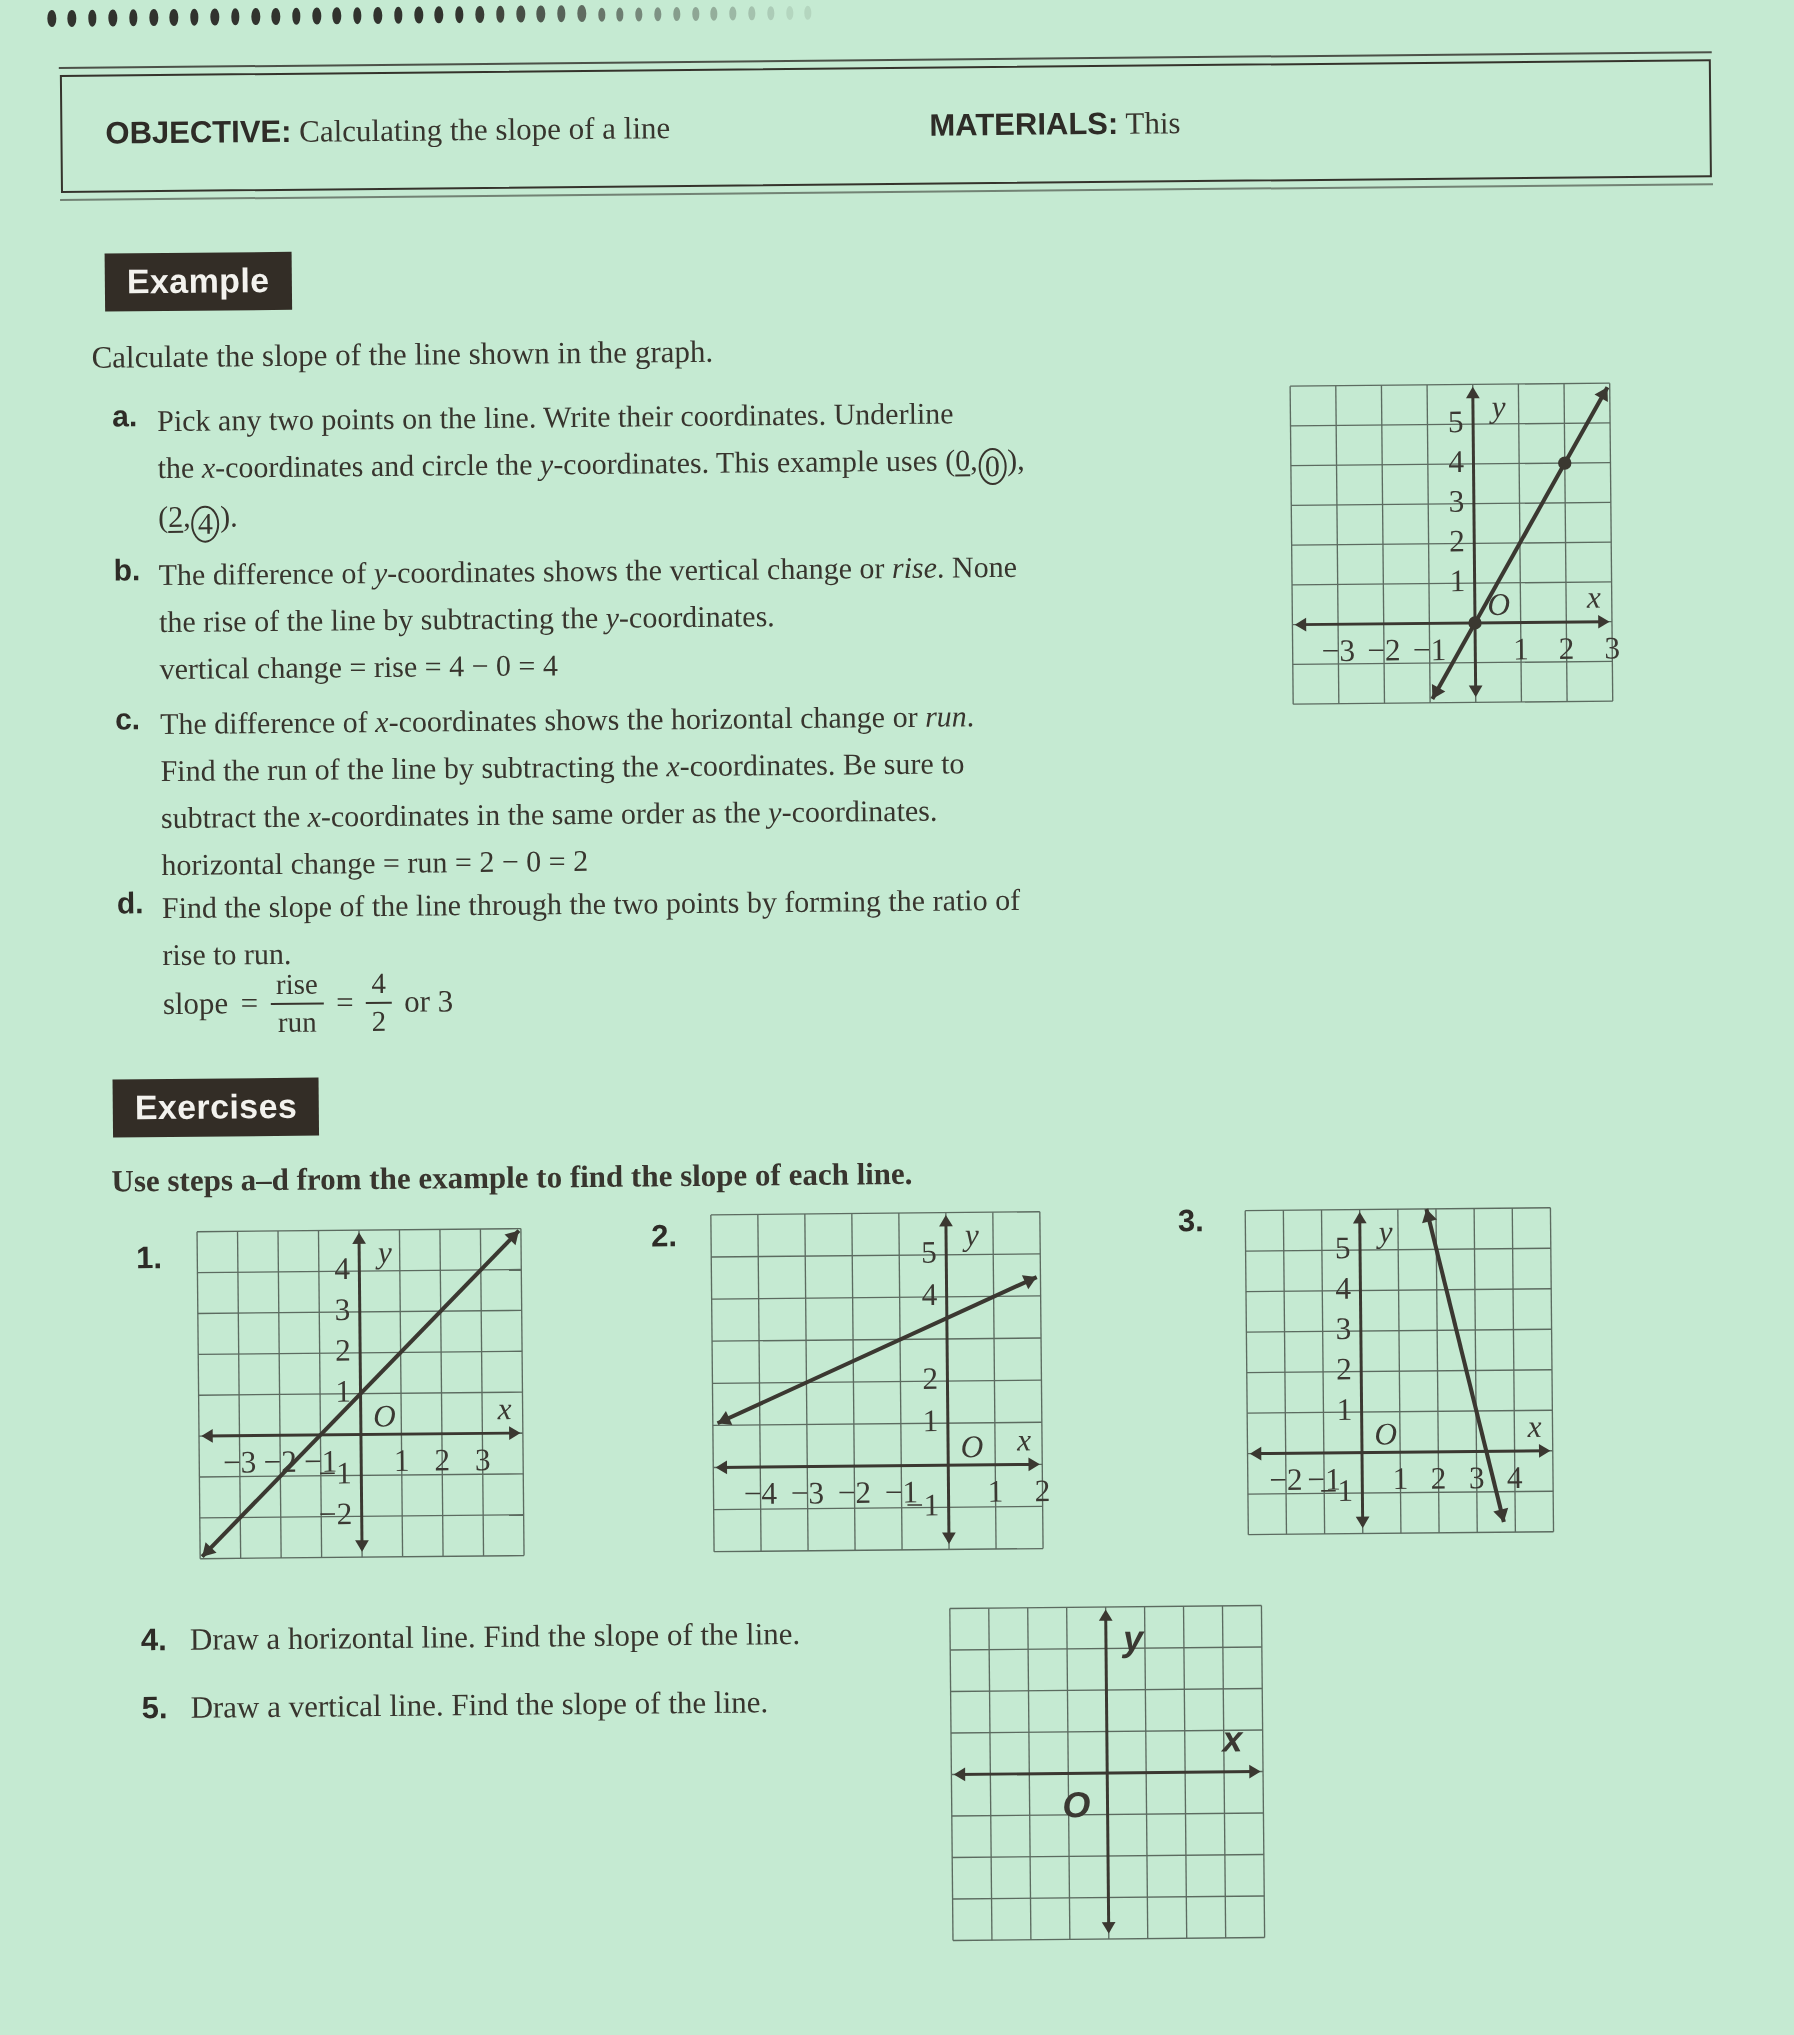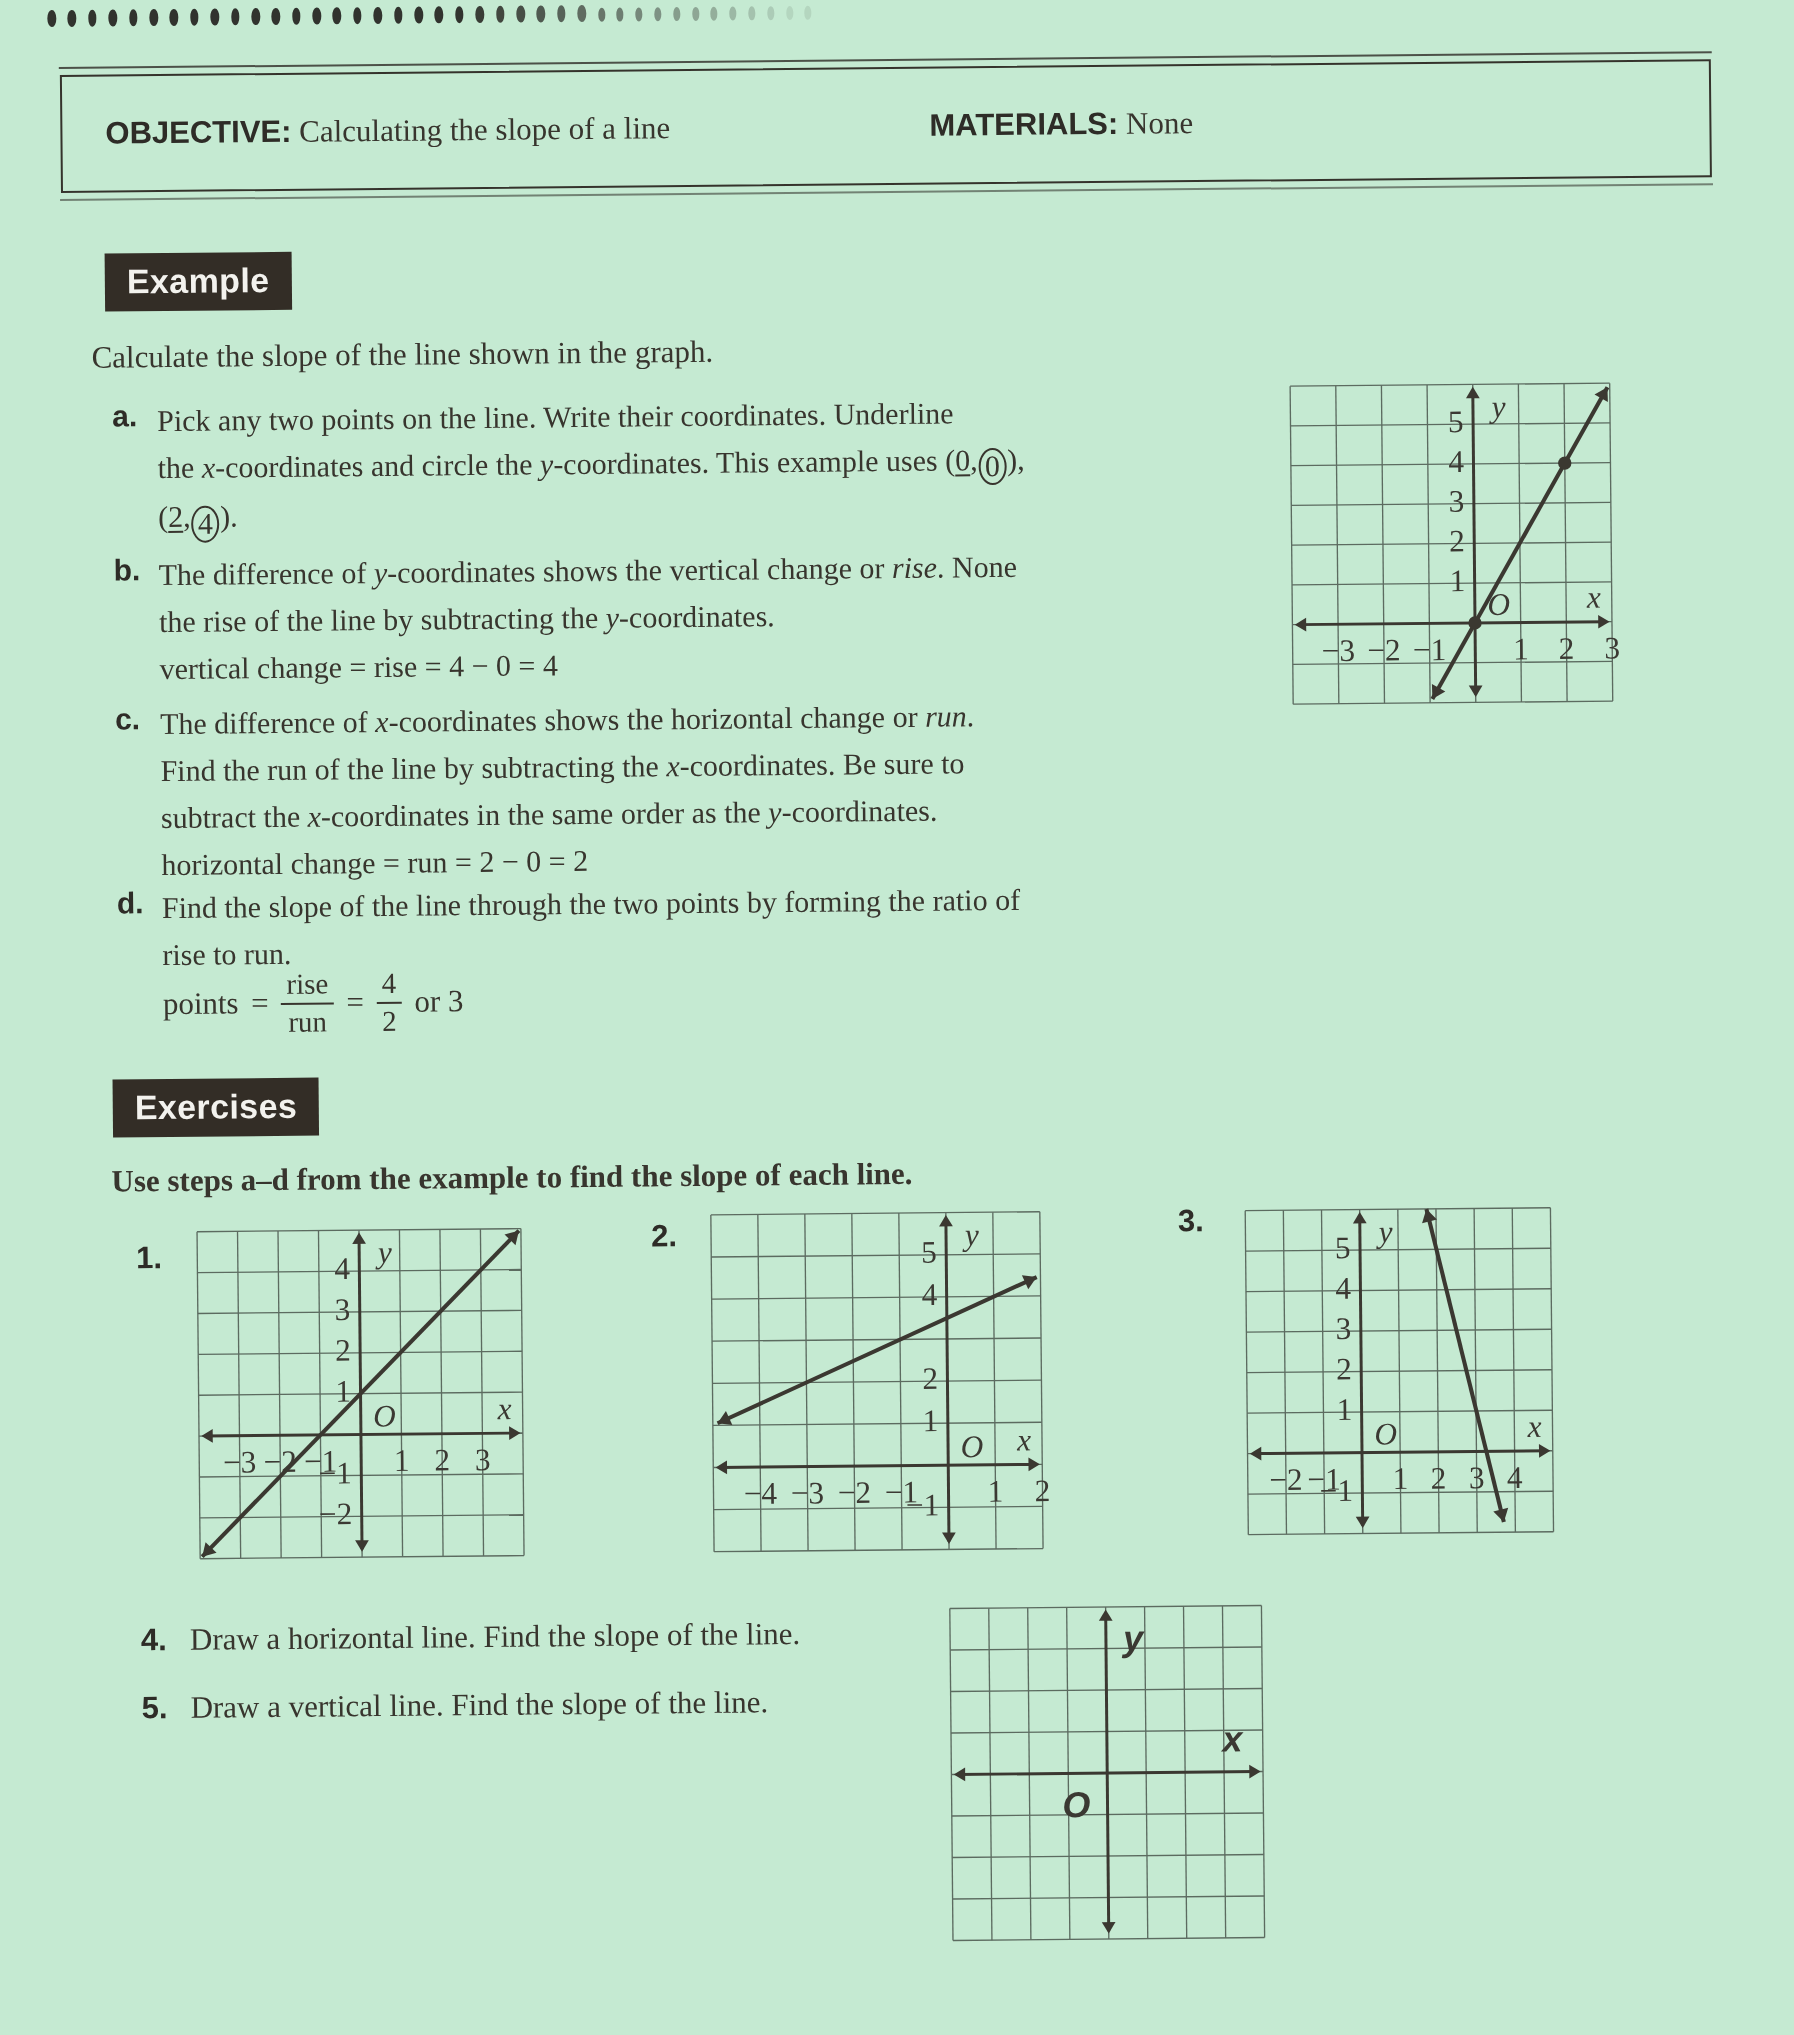--- a/index.html
+++ b/index.html
@@ -68,21 +68,21 @@
 
   <div class="binding-dots"><span style="opacity: 0.92;"></span><span style="opacity: 0.92;"></span><span style="opacity: 0.92;"></span><span style="opacity: 0.92;"></span><span style="opacity: 0.92;"></span><span style="opacity: 0.92;"></span><span style="opacity: 0.92;"></span><span style="opacity: 0.92;"></span><span style="opacity: 0.92;"></span><span style="opacity: 0.92;"></span><span style="opacity: 0.92;"></span><span style="opacity: 0.92;"></span><span style="opacity: 0.92;"></span><span style="opacity: 0.92;"></span><span style="opacity: 0.92;"></span><span style="opacity: 0.92;"></span><span style="opacity: 0.92;"></span><span style="opacity: 0.92;"></span><span style="opacity: 0.92;"></span><span style="opacity: 0.92;"></span><span style="opacity: 0.92;"></span><span style="opacity: 0.87;"></span><span style="opacity: 0.82;"></span><span style="opacity: 0.78;"></span><span style="opacity: 0.73;"></span><span style="opacity: 0.68;"></span><span style="opacity: 0.63;"></span><span style="opacity: 0.58; width: 7px; height: 13.3px;"></span><span style="opacity: 0.54; width: 7px; height: 13.3px;"></span><span style="opacity: 0.49; width: 7px; height: 13.3px;"></span><span style="opacity: 0.44; width: 7px; height: 13.3px;"></span><span style="opacity: 0.39; width: 7px; height: 13.3px;"></span><span style="opacity: 0.34; width: 7px; height: 13.3px;"></span><span style="opacity: 0.3; width: 7px; height: 13.3px;"></span><span style="opacity: 0.25; width: 7px; height: 13.3px;"></span><span style="opacity: 0.2; width: 7px; height: 13.3px;"></span><span style="opacity: 0.15; width: 7px; height: 13.3px;"></span><span style="opacity: 0.1; width: 7px; height: 13.3px;"></span><span style="opacity: 0.1; width: 7px; height: 13.3px;"></span></div>
 
   <div class="objective-box">
     <div class="obj-item obj">
       <span class="lbl sans">OBJECTIVE:</span>
       <span class="serif">Calculating the slope of a line</span>
     </div>
     <div class="obj-item mat">
       <span class="lbl sans">MATERIALS:</span>
-      <span class="serif">None</span>
+      <span class="serif">This</span>
     </div>
   </div>
 
   <div class="section-tag" style="left:110px;top:246px;">Example</div>
 
   <div class="intro serif">Calculate the slope of the line shown in the graph.</div>
 
   <div class="step" style="top:390px;">
     <span class="marker sans">a.</span>
     <div class="rich serif"><span>Pick any two points on the line. Write their coordinates. Underline</span><br><span>the </span><span class="it">x</span><span>-coordinates and circle the </span><span class="it">y</span><span>-coordinates. This example uses (</span><span class="un">0</span><span>,</span><span class="circ">0</span><span>),</span><br><span>(</span><span class="un">2</span><span>,</span><span class="circ">4</span><span>).</span></div>
@@ -94,21 +94,21 @@
   <div class="step" style="top:693px;">
     <span class="marker sans">c.</span>
     <div class="rich serif"><span>The difference of </span><span class="it">x</span><span>-coordinates shows the horizontal change or </span><span class="it">run</span><span>.</span><br><span>Find the run of the line by subtracting the </span><span class="it">x</span><span>-coordinates. Be sure to</span><br><span>subtract the </span><span class="it">x</span><span>-coordinates in the same order as the </span><span class="it">y</span><span>-coordinates.</span><br><span>horizontal change = run = 2 − 0 = 2</span></div>
   </div>
   <div class="step" style="top:877px;">
     <span class="marker sans">d.</span>
     <div class="rich serif"><span>Find the slope of the line through the two points by forming the ratio of</span><br><span>rise to run.</span></div>
   </div>
 
   <div class="equation">
-    <span>points</span>
+    <span>slope</span>
     <span>=</span>
     <span class="frac">
       <span class="num">rise</span>
       <span class="den">run</span>
     </span>
     <span>=</span>
     <span class="frac">
       <span class="num">4</span>
       <span class="den">2</span>
     </span>

